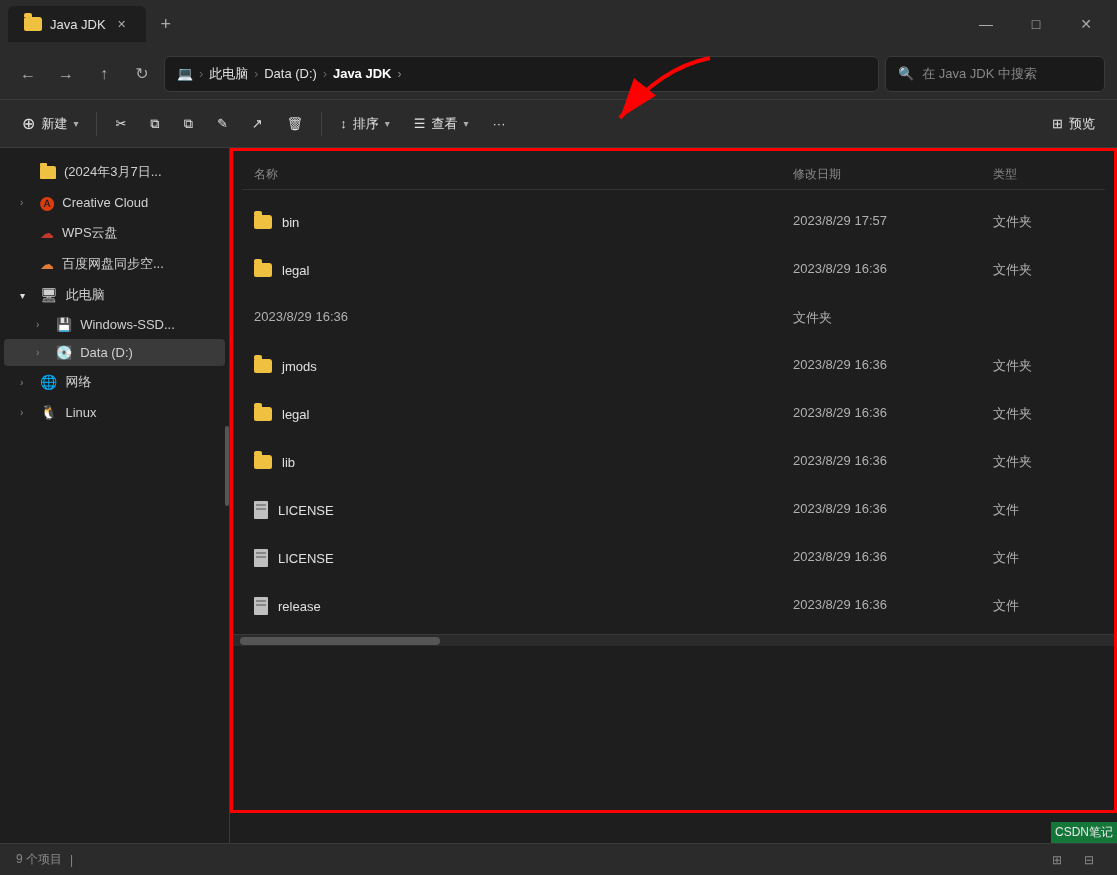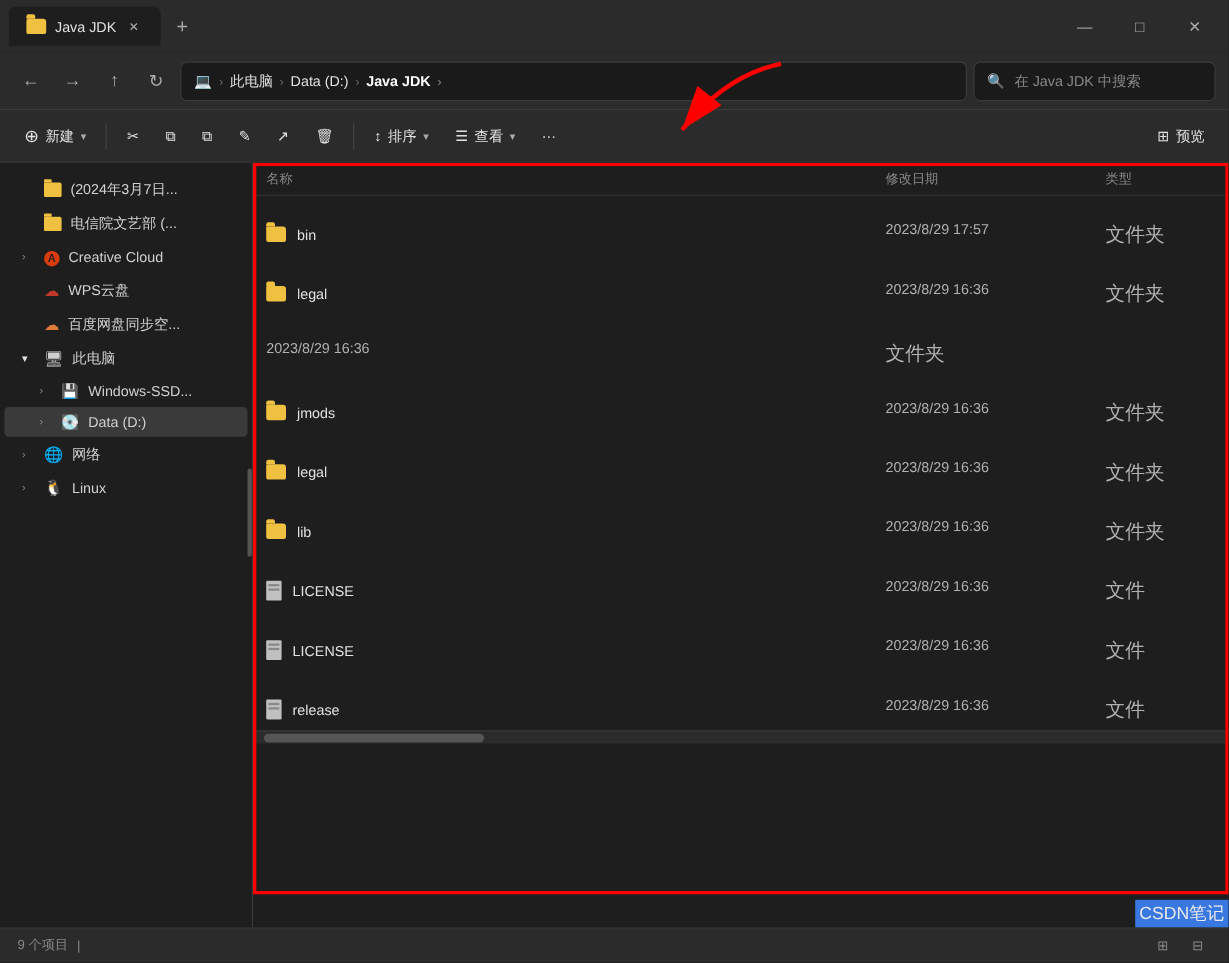--- a/index.html
+++ b/index.html
@@ -257,21 +257,21 @@
       left: 0;
       right: 0;
       bottom: 30px;
       border: 3px solid #ff0000;
       pointer-events: none;
       z-index: 10;
     }
 
     
     .file-list {
-      padding: 0;
+      padding: 12px;
     }
     .file-list-header {
       display: grid;
       grid-template-columns: 1fr 200px 100px;
       padding: 6px 12px;
       font-size: 12px;
       color: #888;
       border-bottom: 1px solid #333;
       position: sticky;
       top: 0;
@@ -329,21 +329,21 @@
     .file-doc-icon::after {
       content: '';
       position: absolute;
       top: 7px;
       left: 2px;
       right: 2px;
       height: 2px;
       background: #888;
     }
     .file-date { color: #b0b0b0; font-size: 13px; }
-    .file-type { color: #b0b0b0; font-size: 18px; }
+    .file-type { color: #b0b0b0; font-size: 13px; }
 
     
     .arrow-annotation {
       position: absolute;
       top: 48px;
       left: 560px;
       pointer-events: none;
       z-index: 200;
     }
 
@@ -390,23 +390,23 @@
       top: 2px;
       background: #555;
       border-radius: 4px;
     }
 
     
     .watermark {
       position: absolute;
       bottom: 32px;
       right: 0;
-      background: #3b82f6;
+      background: #15803d;
       color: white;
-      font-size: 16px;
+      font-size: 12px;
       padding: 2px 4px;
       opacity: 0.9;
     }
 
     
     .sidebar-scroll-bar {
       position: absolute;
       right: 0;
       top: 40%;
       width: 4px;
@@ -502,25 +502,20 @@
 
 <div class="main-area">
 
   <div class="sidebar" style="position:relative;">
     <div class="sidebar-item">
       <span class="expand-arrow"></span>
       <div class="folder-icon-sm"></div>
       <span>(2024年3月7日...</span>
     </div>
     <div class="sidebar-item">
-      <span class="expand-arrow"></span>
-      <div class="folder-icon-sm"></div>
-      <span>电信院文艺部 (...</span>
-    </div>
-    <div class="sidebar-item">
       <span class="expand-arrow">›</span>
       <span style="color:#da3c0d;font-size:14px;">🅐</span>
       <span>Creative Cloud</span>
     </div>
     <div class="sidebar-item">
       <span class="expand-arrow"></span>
       <span style="color:#c0392b;font-size:14px;">☁</span>
       <span>WPS云盘</span>
     </div>
     <div class="sidebar-item">

